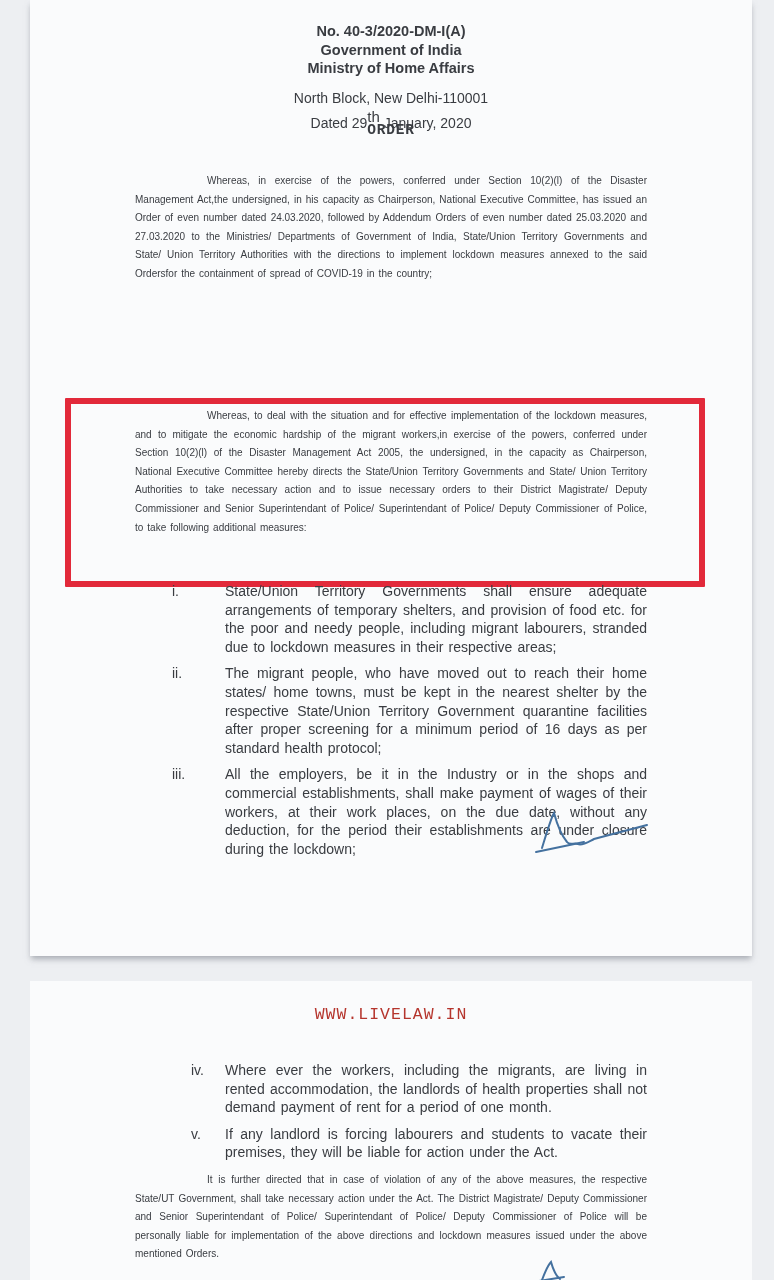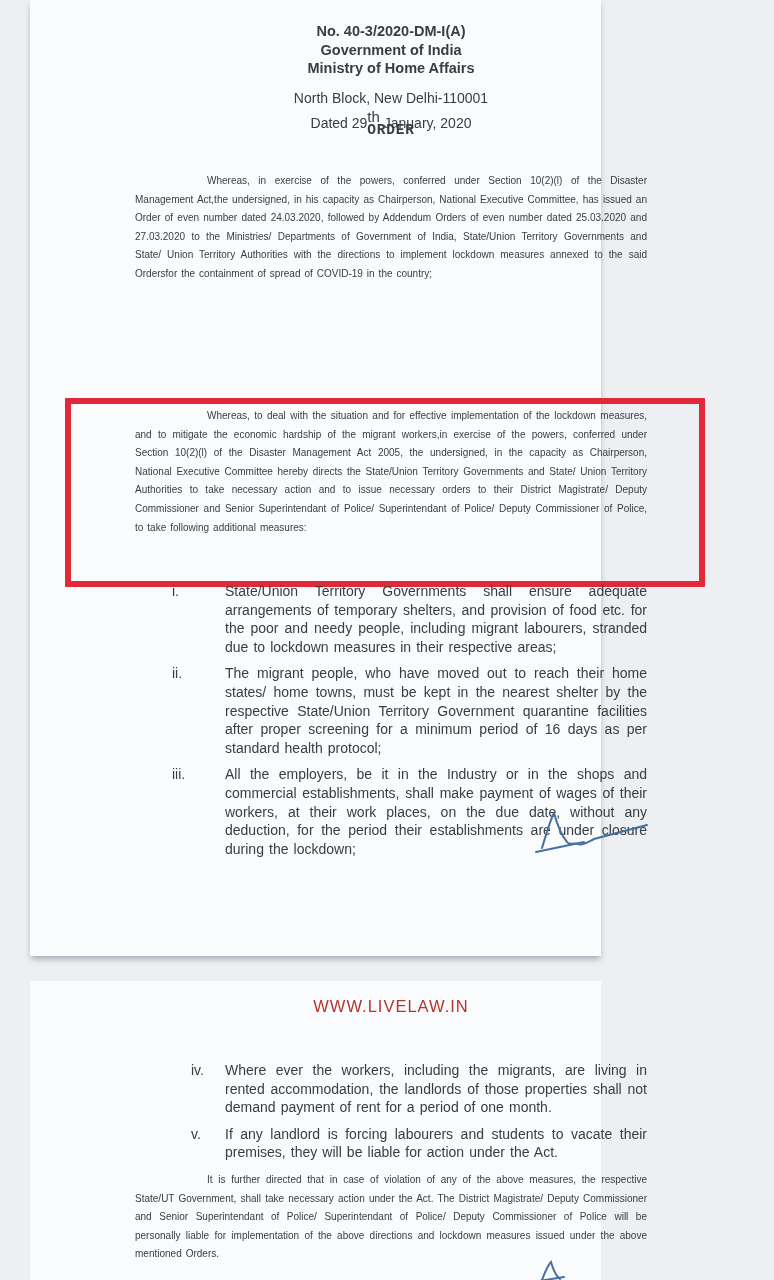--- a/index.html
+++ b/index.html
@@ -3,21 +3,21 @@
 <meta charset="utf-8">
 <style>
   html,body { margin:0; padding:0; }
   body {
     width:774px; height:1280px; position:relative; overflow:hidden;
     background:#edeff2;
     font-family:"Liberation Sans", sans-serif;
     color:#393c41;
   }
   .page {
-    position:absolute; left:30px; width:571px; background:#fafbfc;
+    position:absolute; left:30px; width:722px; background:#fafbfc;
   }
   #page-1 { top:0; height:956px; box-shadow:0 4px 6px -1px rgba(110,115,125,0.55); }
   #page-2 { top:981px; height:299px; }
   .abs { position:absolute; }
   .content-col { left:105px; width:512px; }
   .para {
     font-size:10px; line-height:18.6px; text-align:justify;
     word-spacing:1.2px;
   }
   .indent { text-indent:72px; }
@@ -82,26 +82,26 @@
 
   <svg class="abs sig-svg" style="left:472px; top:806px;" width="152" height="62" viewBox="0 0 152 62" aria-hidden="true">
     <path d="M40,42 C44,29 49,12 52,7 C55,18 60,30 65,36 C68,40 72,36 76,38 C80,40 86,36 92,33 L145,19"></path>
     <path d="M34,46 L82,36"></path>
   </svg>
 
 </div>
 
 <div class="page" id="page-2">
 
-  <div class="abs content-col watermark" style="top:16px;">WWW.LIVELAW.IN</div>
+  <div class="abs content-col watermark" style="top:24px;font-family:Liberation Mono, monospace;">WWW.LIVELAW.IN</div>
 
   <div class="abs content-col" style="top:80px;">
     <div class="li">
       <div class="num p2">iv.</div>
-      <div class="txt">Where ever the workers, including the migrants, are living in rented accommodation, the landlords of those properties shall not demand payment of rent for a period of one month.</div>
+      <div class="txt">Where ever the workers, including the migrants, are living in rented accommodation, the landlords of health properties shall not demand payment of rent for a period of one month.</div>
     </div>
     <div class="li">
       <div class="num p2">v.</div>
       <div class="txt">If any landlord is forcing labourers and students to vacate their premises, they will be liable for action under the Act.</div>
     </div>
   </div>
 
   <div class="abs content-col para indent" style="top:190px;">It is further directed that in case of violation of any of the above measures, the respective State/UT Government, shall take necessary action under the Act. The District Magistrate/ Deputy Commissioner and Senior Superintendant of Police/ Superintendant of Police/ Deputy Commissioner of Police will be personally liable for implementation of the above directions and lockdown measures issued under the above mentioned Orders.</div>
 
   <svg class="abs sig-svg" style="left:505px; top:279px;" width="40" height="20" viewBox="0 0 40 20" aria-hidden="true">

